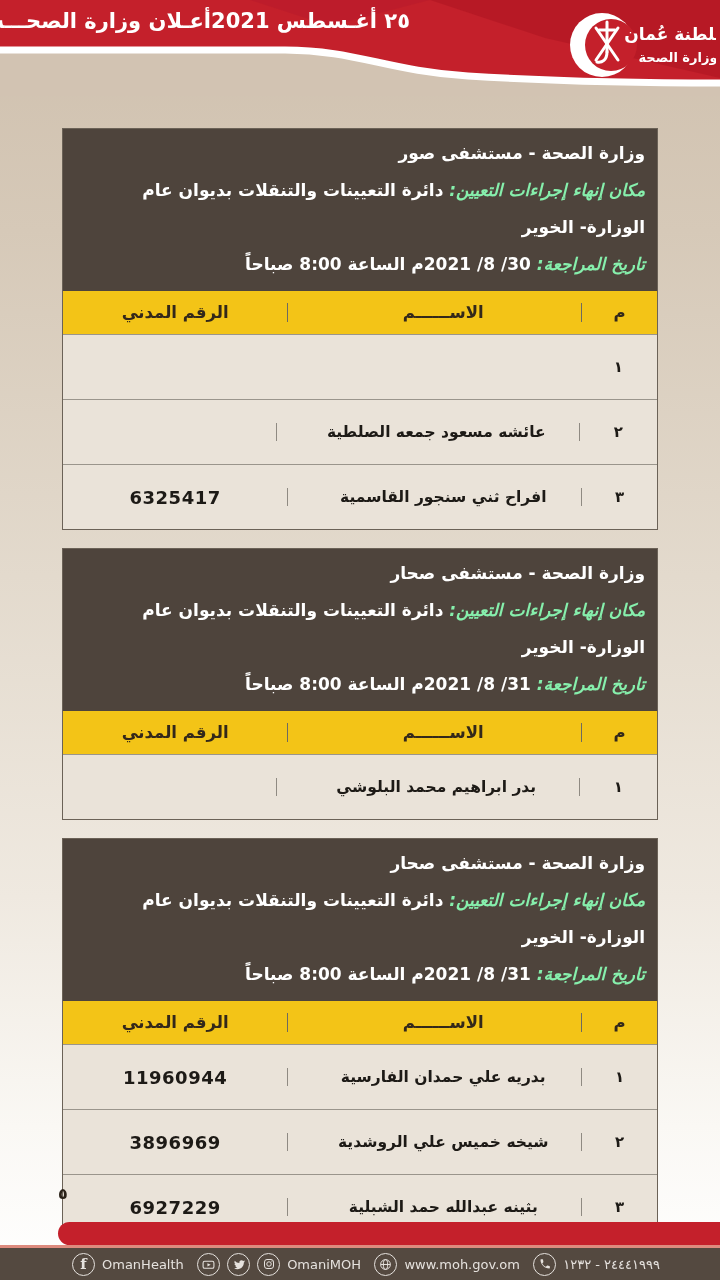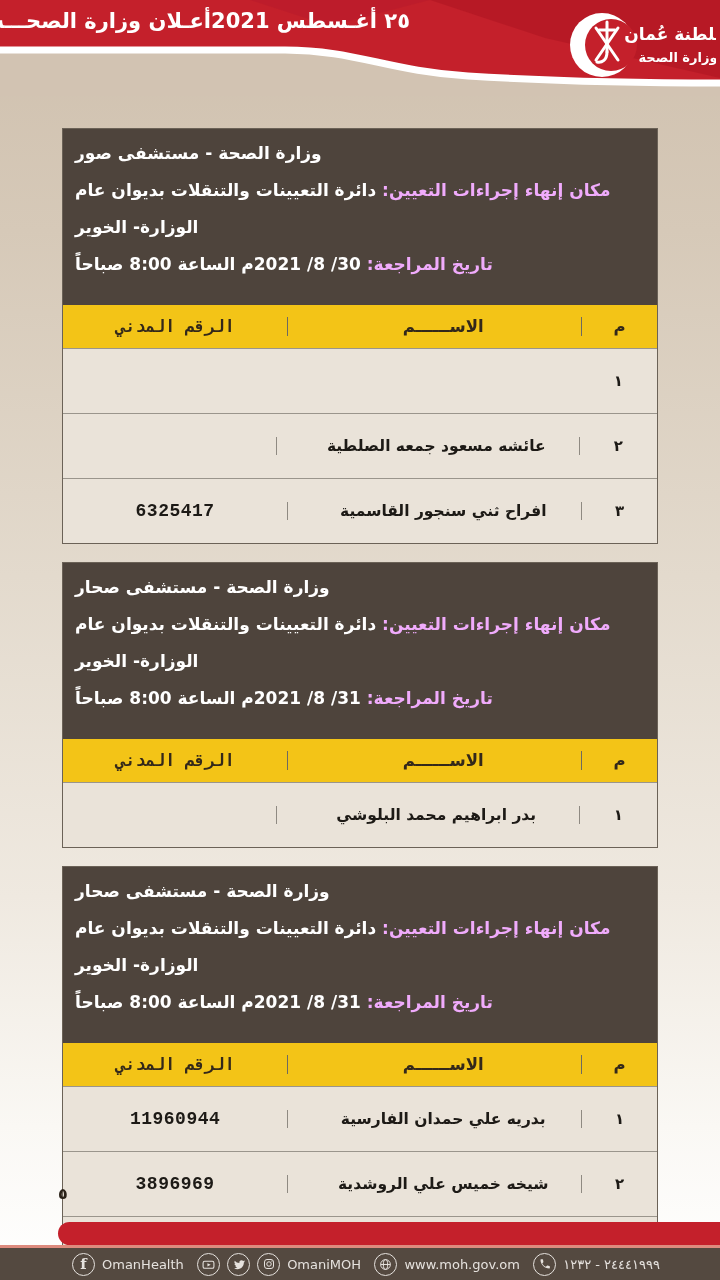--- a/index.html
+++ b/index.html
@@ -14,28 +14,28 @@
   .banner-text{
     position:absolute;top:9px;left:18px;width:392px;
     display:flex;justify-content:space-between;direction:rtl;
     color:#fff;font-weight:bold;font-size:21px;white-space:nowrap;
   }
   .moh-logo{position:absolute;top:2px;right:4px;}
   
   .content{position:absolute;top:128px;left:62px;width:596px;}
   .tbl{margin-bottom:18px;border:1px solid #6b6257;direction:rtl;}
   .tbl-head{
-    background:#4e443c;color:#fff;text-align:left;
-    font-weight:bold;font-size:17px;line-height:37px;padding:6px 12px 22px;
-  }
-  .ylw{color:#f0abfc;}
+    background:#4e443c;color:#fff;text-align:right;
+    font-weight:bold;font-size:17px;line-height:37px;padding:6px 12px 8px;
+  }
+  .ylw{color:#86efac;font-style:italic;}
   .cols,.row{display:flex;direction:rtl;}
   .cell-i{width:13%;}
   .cell-n{width:48%;border-left:1px solid #8f8a82;border-right:1px solid #8f8a82;padding-left:17px;}
-  .cell-c{width:39%;font-family:Liberation Mono, monospace;}
+  .cell-c{width:39%;}
   .cols{
     background:#f3c417;color:#33281a;font-weight:bold;font-size:16.5px;
     align-items:center;text-align:center;height:43px;
   }
   .cols .cell-n{border-left-color:#6e6a60;border-right-color:#6e6a60;}
   .row{
     background:#eae3d9;height:64px;align-items:center;text-align:center;
     border-top:1px solid #9a958c;color:#1d1a16;font-weight:bold;
   }
   .row .idx{font-size:15px;}

